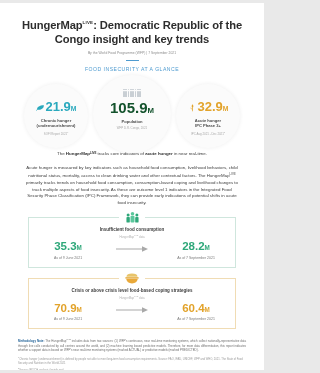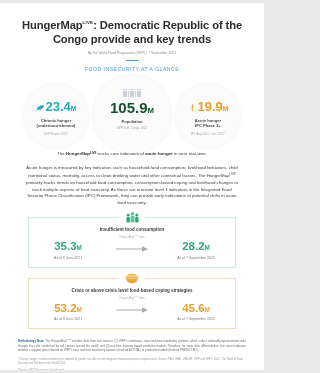--- a/index.html
+++ b/index.html
@@ -254,36 +254,36 @@
     background: #e9e9e9;
   }
 </style>
 </head>
 <body>
 
 <div class="page">
   <div class="top-rule"></div>
 
   <div class="header">
-    <div class="title"><span>HungerMap</span><sup>LIVE</sup><span>: Democratic Republic of the Congo provide and key trends</span></div>
+    <div class="title"><span>HungerMap</span><sup>LIVE</sup><span>: Democratic Republic of the Congo insight and key trends</span></div>
     <div class="byline">By the World Food Programme (WFP) | 7 September 2021</div>
     <div class="divider"></div>
     <div class="section-label">FOOD INSECURITY AT A GLANCE</div>
   </div>
 
   <div class="stats">
 
     <div class="circle left">
       <div class="stat-value">
         <span class="leaf-icon">
           <svg width="9" height="9" viewBox="0 0 16 16">
               <path d="M2 11c0-4 4-7 12-7 0 5-4 8-9 8-1 0-2 0-3-1z" fill="#2aa9bd"></path>
               <path d="M1 13c2-3 5-5 9-6" stroke="#2aa9bd" stroke-width="1.4" fill="none" stroke-linecap="round"></path>
             </svg>
-        </span><span>23.4</span><span class="unit">M</span>
+        </span><span>21.9</span><span class="unit">M</span>
       </div>
       <div class="stat-lbl">Chronic hunger</div>
       <div class="stat-sub">(undernourishment)</div>
       <div class="stat-src"><span>SOFI Report 2021</span><sup>1</sup></div>
     </div>
 
     <div class="circle center">
       <div class="stat-iconrow">
         <span class="mini-person"></span>
         <span class="mini-person"></span>
@@ -300,21 +300,21 @@
     </div>
 
     <div class="circle right">
       <div class="stat-value">
         <span class="wheat-icon">
           <svg width="9" height="9" viewBox="0 0 16 16">
               <path d="M8 2c2 2 2 5 0 7-2-2-2-5 0-7z" fill="#e2a32b"></path>
               <path d="M8 9v5" stroke="#e2a32b" stroke-width="1.3" stroke-linecap="round"></path>
               <path d="M8 11c-2 0-3-1-3-2" stroke="#e2a32b" stroke-width="1.1" fill="none" stroke-linecap="round"></path>
             </svg>
-        </span><span>19.9</span><span class="unit">M</span>
+        </span><span>32.9</span><span class="unit">M</span>
       </div>
       <div class="stat-lbl">Acute hunger</div>
       <div class="stat-sub">IPC Phase 3+</div>
       <div class="stat-src"><span>IPC Aug 2021 - Dec 2021</span><sup>2</sup></div>
     </div>
 
   </div>
 
   <div class="body-wrap">
     <p class="lede"><span>The </span><b>HungerMap</b><b><sup>LIVE</sup></b><span> tracks core indicators of </span><b>acute hunger</b><span> in near real-time.</span></p>
@@ -357,31 +357,31 @@
       <svg width="16" height="13" viewBox="0 0 26 20">
         <path d="M4 7c0-3 3.5-5 9-5s9 2 9 5z" fill="#e8c46a"></path>
         <rect x="2" y="8" width="22" height="2" rx="1" fill="#e2a32b"></rect>
         <path d="M3.5 10.5h19c-1 5-4 7.5-9.5 7.5S4.5 15.5 3.5 10.5z" fill="#e9a93a"></path>
       </svg>
     </div>
     <div class="compare-title">Crisis or above crisis level food-based coping strategies</div>
     <div class="compare-sub"><span>HungerMap</span><sup>LIVE</sup><span> data</span></div>
     <div class="compare-row">
       <div class="side">
-        <div class="side-value"><span>53.2</span><span class="unit">M</span></div>
+        <div class="side-value"><span>70.9</span><span class="unit">M</span></div>
         <div class="side-date">As of 9 June 2021</div>
       </div>
       <div class="arrow-wrap">
         <svg width="34" height="8" viewBox="0 0 34 8">
             <line x1="1" y1="4" x2="28" y2="4" stroke="#a9a9a9" stroke-width="1"></line>
             <polygon points="33,4 27,1.2 27,6.8" fill="#a9a9a9"></polygon>
           </svg>
       </div>
       <div class="side">
-        <div class="side-value"><span>45.6</span><span class="unit">M</span></div>
+        <div class="side-value"><span>60.4</span><span class="unit">M</span></div>
         <div class="side-date">As of 7 September 2021</div>
       </div>
     </div>
   </div>
 
   <div class="footer">
     <div class="method"><b>Methodology Note:</b><span> The HungerMap</span><sup>LIVE</sup><span> includes data from two sources: (1) WFP's continuous, near real-time monitoring systems, which collect nationally-representative data through live calls conducted by call centres around the world, and (2) machine learning based predictive models. Therefore, for more data differentiation, this report indicates whether a support data is based on WFP's near real-time monitoring systems (marked ACTUAL) or predictive models (marked PREDICTED).</span></div>
     <div class="notes">
       <div><sup>1</sup><span>Chronic hunger (undernourishment) is defined by people not able to meet long-term food consumption requirements. Source: FAO, IFAD, UNICEF, WFP and WHO, 2021. The State of Food Security and Nutrition in the World 2021</span></div>
       <div><sup>2</sup><span>Source: IPC/CH analysis (ipcinfo.org)</span></div>

